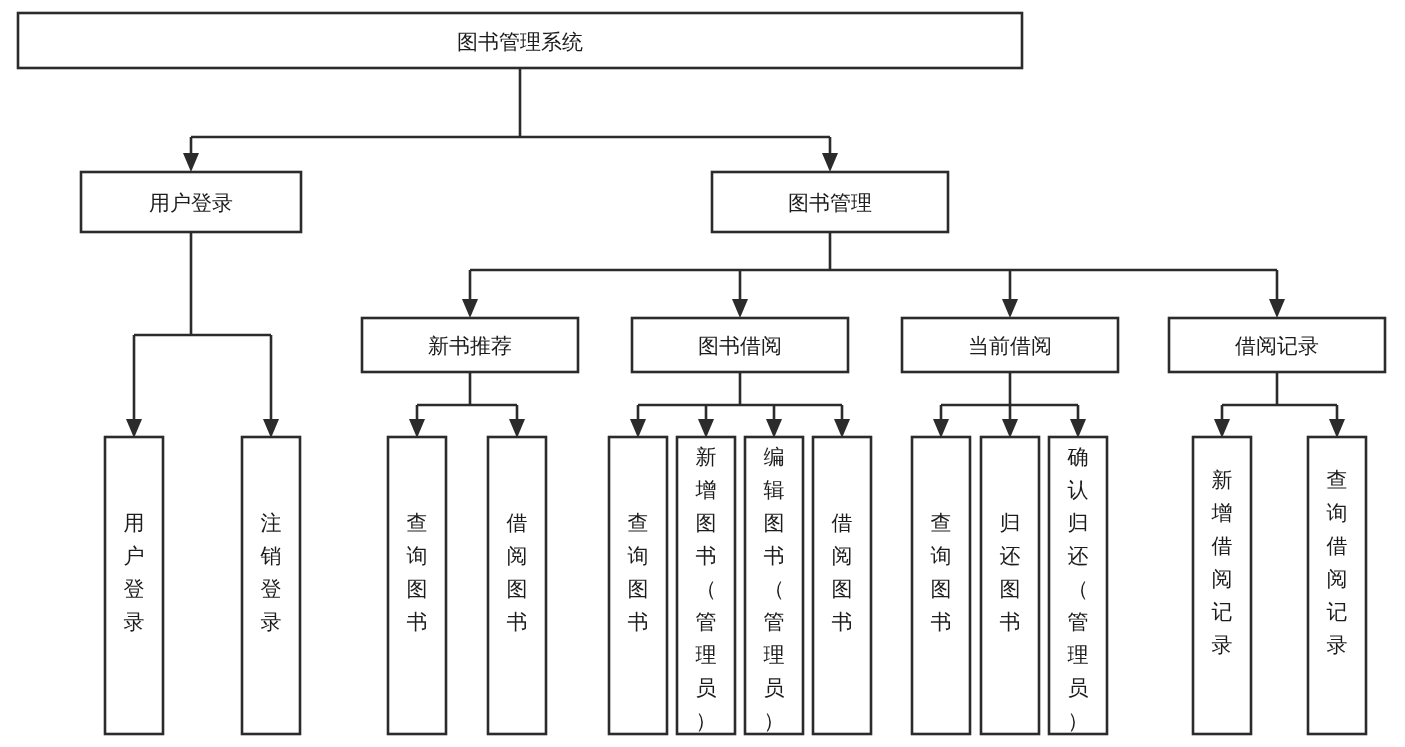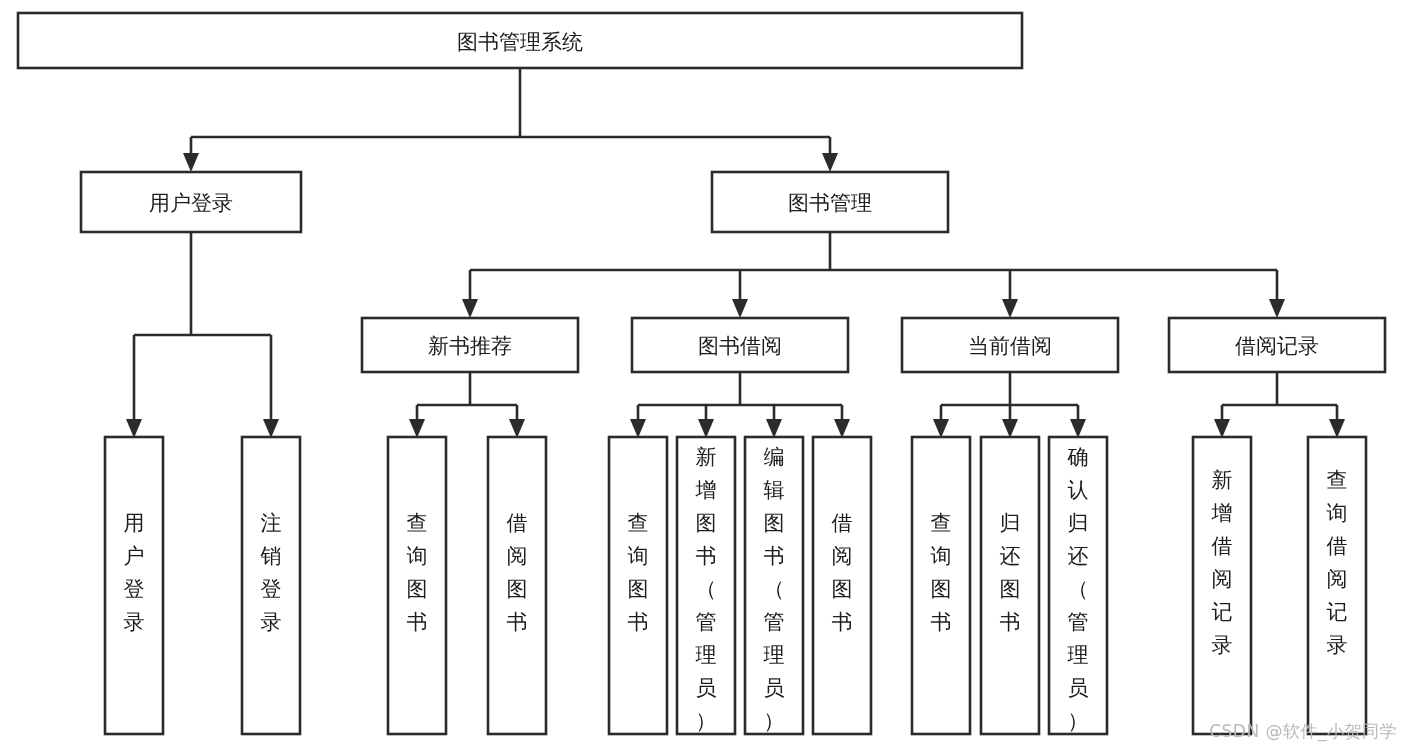--- a/index.html
+++ b/index.html
@@ -248,14 +248,13 @@
       </g>
 
       <g>
         <rect class="leaf-box" x="1308" y="437" width="58" height="297"></rect>
         <text class="leaf-label" x="1337" y="487"><tspan x="1337" y="487">查</tspan><tspan x="1337" y="520">询</tspan><tspan x="1337" y="553">借</tspan><tspan x="1337" y="586">阅</tspan><tspan x="1337" y="619">记</tspan><tspan x="1337" y="652">录</tspan></text>
       </g>
 
     </g>
   </svg>
 
-  <div class="watermark">CSDN @软件_小贺同学</div>
 </div>
 
 </body></html>

